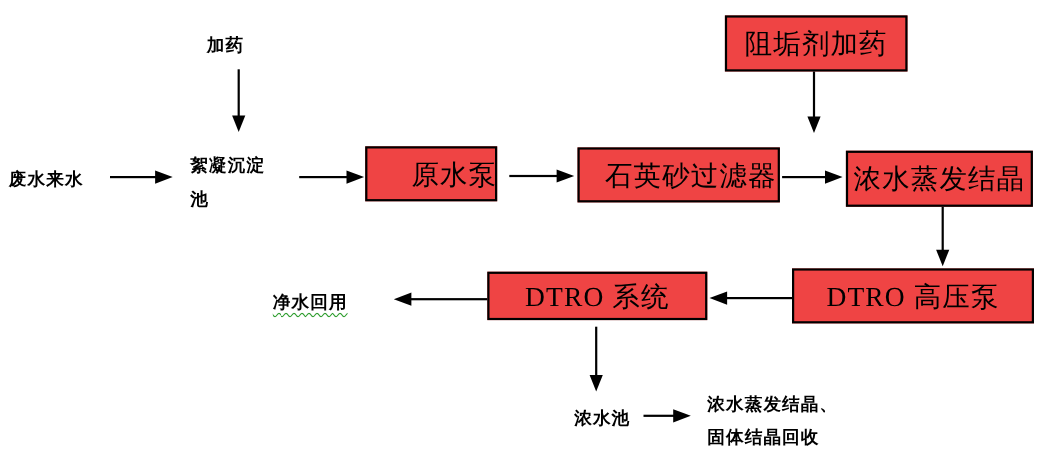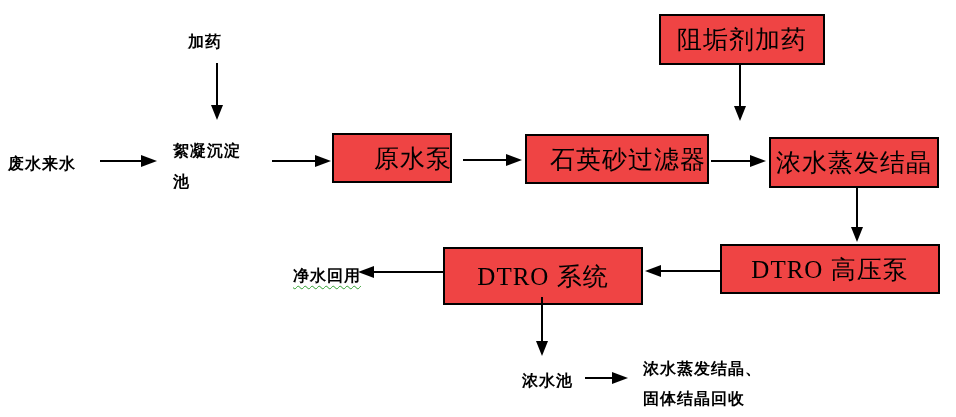--- a/index.html
+++ b/index.html
@@ -36,21 +36,20 @@
     white-space: nowrap;
     font-weight: bold;
   }
   .txt .line { display: block; }
   .wavy {
     text-decoration-line: underline;
     text-decoration-style: wavy;
     text-decoration-color: #2f9e2f;
     text-decoration-thickness: 1px;
     text-underline-offset: 4px;
-    margin-left: 45px;
   }
   .hline { position: absolute; height: 2px; background: #000000; }
   .vline { position: absolute; width: 2px; background: #000000; }
   .head-right {
     position: absolute; width: 0; height: 0;
     border-left: 16px solid #000000;
     border-top: 6px solid transparent;
     border-bottom: 6px solid transparent;
   }
   .head-left {
@@ -92,21 +91,21 @@
   <div class="box" style="left:332px; top:133px; width:120px; height:50px;padding-left:42px;">原水泵</div>
 
   <div class="box" style="left:525px; top:134px; width:184px; height:50px;padding-left:22px;">石英砂过滤器</div>
 
   <div class="box" style="left:659px; top:14px; width:166px; height:51px;">阻垢剂加药</div>
 
   <div class="box" style="left:769px; top:137px; width:170px; height:51px;">浓水蒸发结晶</div>
 
   <div class="box" style="left:720px; top:244px; width:220px; height:50px;">DTRO 高压泵</div>
 
-  <div class="box" style="left:443px; top:247px; width:200px; height:58px;">DTRO 系统</div>
+  <div class="box" style="left:443px; top:247px; width:200px; height:44px;">DTRO 系统</div>
 
   <div>
     <div class="vline" style="left:216px; top:63px; height:43px;"></div>
     <div class="head-down" style="left:211px; top:105px;"></div>
   </div>
 
   <div>
     <div class="hline" style="left:100px; top:160px; width:42px;"></div>
     <div class="head-right" style="left:141px; top:155px;"></div>
   </div>

